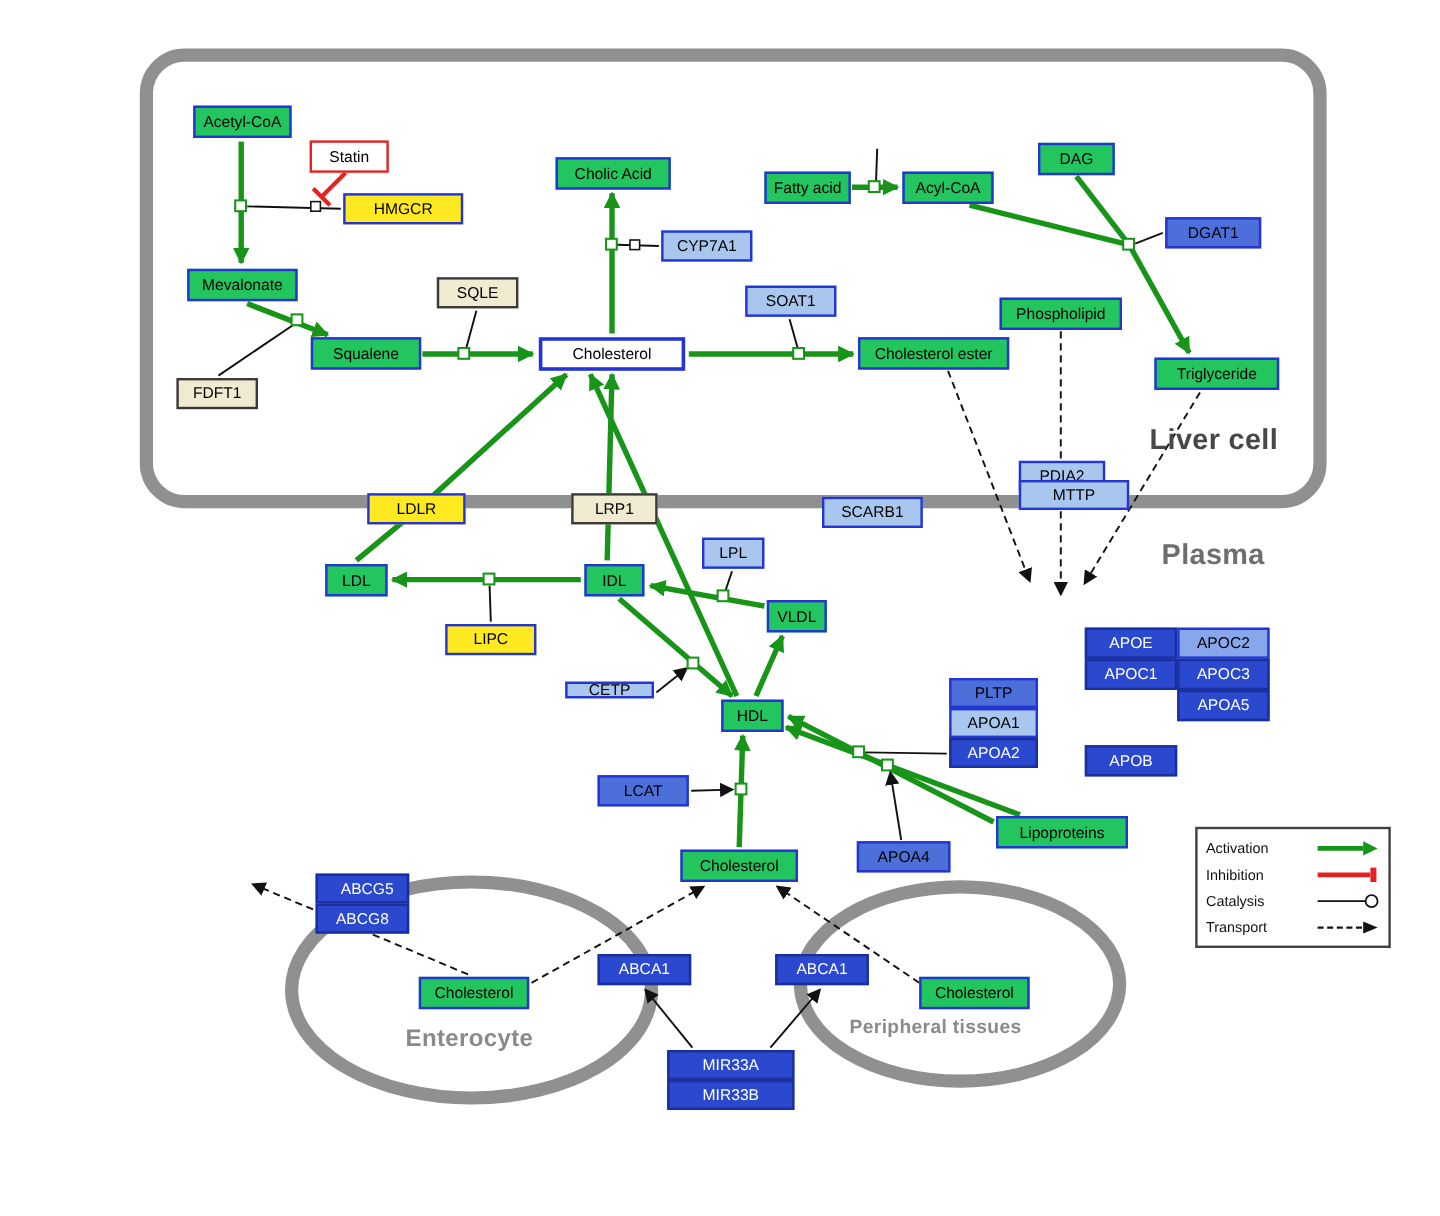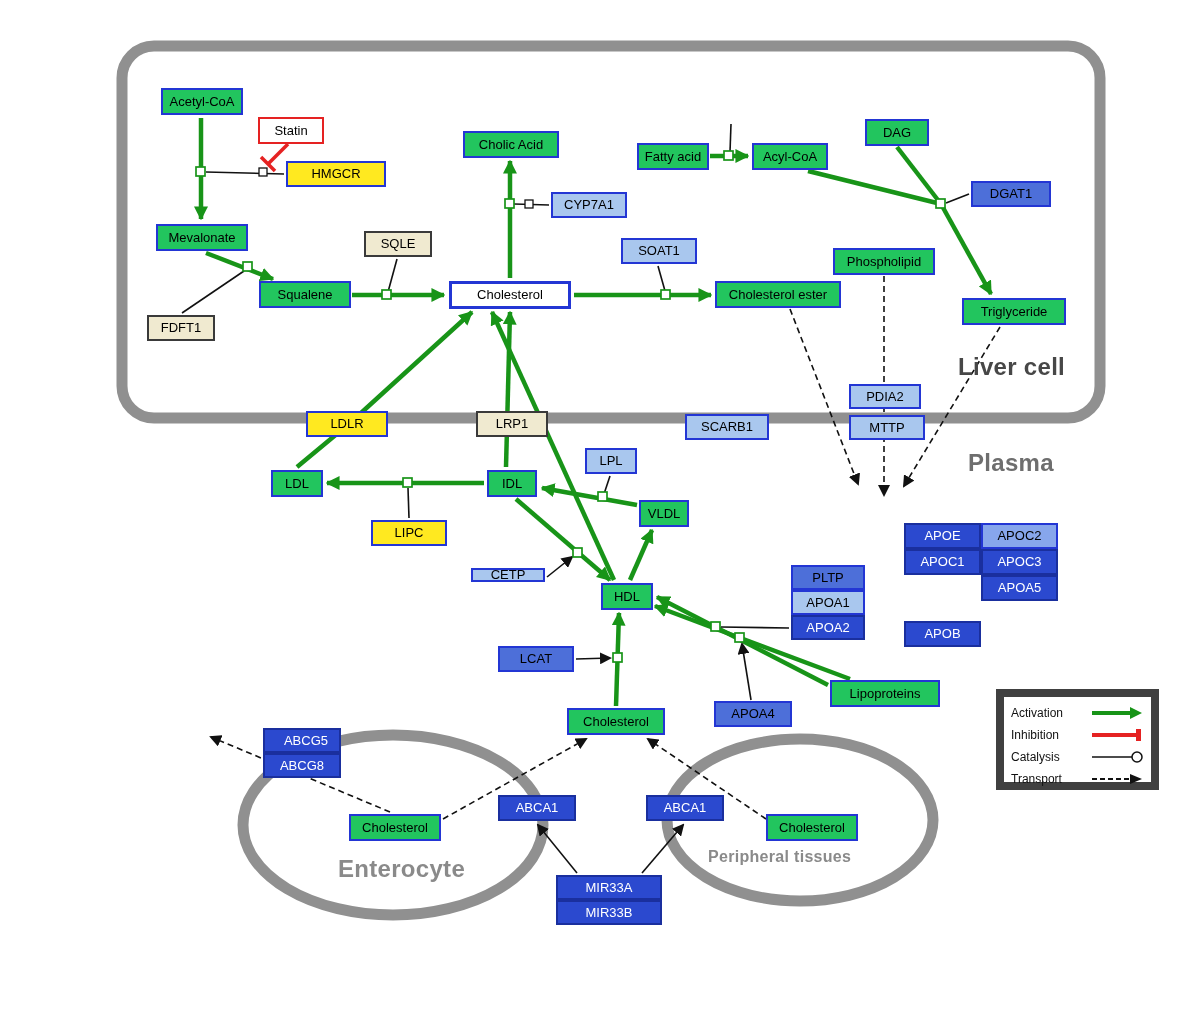--- a/index.html
+++ b/index.html
@@ -13,21 +13,21 @@
   .metabolite-bold{background:#fff;border-width:3px;}
   .drug{border-color:#e52222;}
   .yellow{background:#ffe920;}
   .cream{background:#f0ead0;border-color:#3a3a3a;border-width:2px;}
   .lblue{background:#a9c7ee;}
   .lblue2{background:#87a6ec;}
   .mblue{background:#4d6fd9;}
   .dblue{background:#2b49cf;color:#fff;border-color:#1a2f9e;}
   .region-label{position:absolute;z-index:3;font-weight:bold;letter-spacing:0.3px;}
   #legend{position:absolute;left:996px;top:689px;width:163px;height:101px;z-index:3;
-          background:#fff;border:8px solid #404040;box-sizing:border-box;padding:5px 7px;}
+          background:#fff;border:2px solid #404040;box-sizing:border-box;padding:5px 7px;}
   .lrow{display:flex;align-items:center;justify-content:space-between;height:22px;}
   .llabel{font-size:12px;color:#111;}
 </style>
 </head>
 <body>
 
 <div id="canvas">
 
   <svg id="edges" width="1200" height="1013">
     <defs>
@@ -140,21 +140,21 @@
       <div class="node metabolite" style="left: 637px; top: 143px; width: 72px; height: 27px;">Fatty acid</div>
       <div class="node metabolite" style="left: 752px; top: 143px; width: 76px; height: 27px;">Acyl-CoA</div>
       <div class="node metabolite" style="left: 865px; top: 119px; width: 64px; height: 27px;">DAG</div>
       <div class="node mblue" style="left: 971px; top: 181px; width: 80px; height: 26px;">DGAT1</div>
       <div class="node metabolite" style="left: 833px; top: 248px; width: 102px; height: 27px;">Phospholipid</div>
       <div class="node metabolite" style="left: 962px; top: 298px; width: 104px; height: 27px;">Triglyceride</div>
       <div class="node yellow" style="left: 306px; top: 411px; width: 82px; height: 26px;">LDLR</div>
       <div class="node cream" style="left: 476px; top: 411px; width: 72px; height: 26px;">LRP1</div>
       <div class="node lblue" style="left: 685px; top: 414px; width: 84px; height: 26px;">SCARB1</div>
       <div class="node lblue" style="left: 849px; top: 384px; width: 72px; height: 25px;">PDIA2</div>
-      <div class="node lblue" style="left: 849px; top: 415px; width: 76px; height: 25px; text-align: right;">MTTP</div>
+      <div class="node lblue" style="left: 849px; top: 400px; width: 92px; height: 25px; text-align: right;">MTTP</div>
       <div class="node metabolite" style="left: 271px; top: 470px; width: 52px; height: 27px;">LDL</div>
       <div class="node metabolite" style="left: 487px; top: 470px; width: 50px; height: 27px;">IDL</div>
       <div class="node lblue" style="left: 585px; top: 448px; width: 52px; height: 26px;">LPL</div>
       <div class="node metabolite" style="left: 639px; top: 500px; width: 50px; height: 27px;">VLDL</div>
       <div class="node yellow" style="left: 371px; top: 520px; width: 76px; height: 26px;">LIPC</div>
       <div class="node lblue" style="left: 471px; top: 568px; width: 74px; height: 14px;">CETP</div>
       <div class="node metabolite" style="left: 601px; top: 583px; width: 52px; height: 27px;">HDL</div>
       <div class="node mblue" style="left: 791px; top: 565px; width: 74px; height: 25px;">PLTP</div>
       <div class="node lblue" style="left: 791px; top: 590px; width: 74px; height: 25px;">APOA1</div>
       <div class="node dblue" style="left: 791px; top: 615px; width: 74px; height: 25px;">APOA2</div>
@@ -173,21 +173,21 @@
       <div class="node metabolite" style="left: 349px; top: 814px; width: 92px; height: 27px;">Cholesterol</div>
       <div class="node dblue" style="left: 498px; top: 795px; width: 78px; height: 26px;">ABCA1</div>
       <div class="node dblue" style="left: 646px; top: 795px; width: 78px; height: 26px;">ABCA1</div>
       <div class="node metabolite" style="left: 766px; top: 814px; width: 92px; height: 27px;">Cholesterol</div>
       <div class="node dblue" style="left: 556px; top: 875px; width: 106px; height: 25px;">MIR33A</div>
       <div class="node dblue" style="left: 556px; top: 900px; width: 106px; height: 25px;">MIR33B</div>
     </div>
 
   <div class="region-label" style="left:958px;top:353px;font-size:24px;color:#474747">Liver cell</div>
   <div class="region-label" style="left:968px;top:449px;font-size:24px;color:#6e6e6e">Plasma</div>
-  <div class="region-label" style="left:338px;top:855px;font-size:24px;color:#8a8a8a">Enterocyte</div>
+  <div class="region-label" style="left:338px;top:855px;font-size:20px;color:#8a8a8a">Enterocyte</div>
   <div class="region-label" style="left:708px;top:848px;font-size:16px;color:#8a8a8a">Peripheral tissues</div>
 
   <div id="legend">
     <div class="lrow">
       <span class="llabel">Activation</span>
       <svg width="54" height="14">
         <line x1="2" y1="7" x2="40" y2="7" stroke="#189418" stroke-width="4"></line>
         <polygon points="40,1 52,7 40,13" fill="#189418"></polygon>
       </svg>
     </div>

